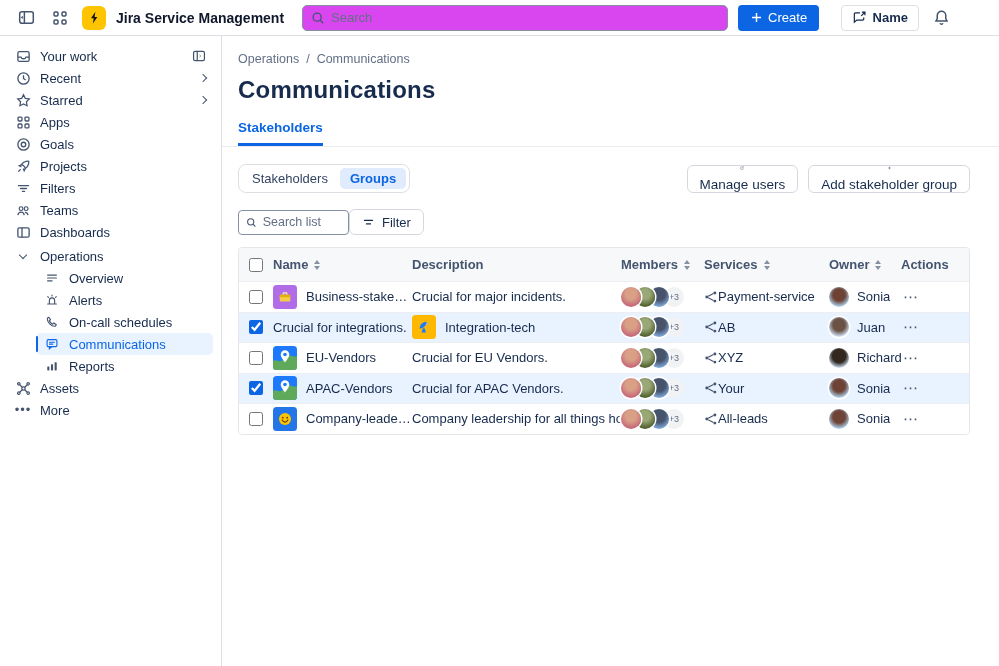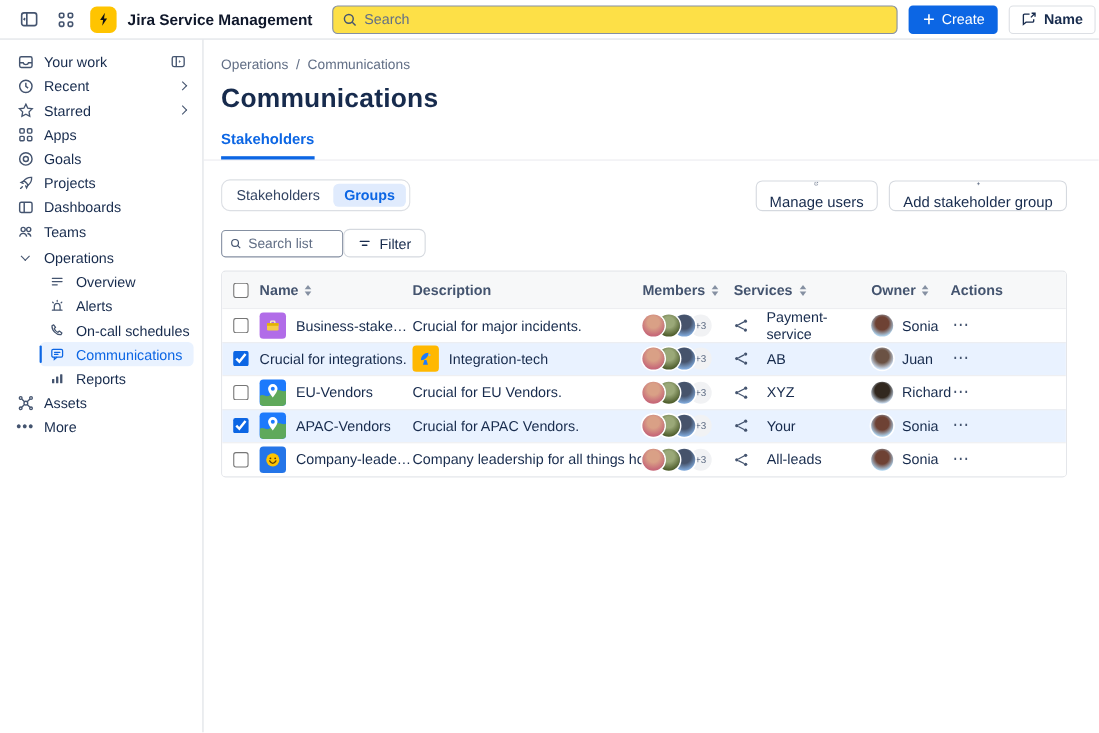--- a/index.html
+++ b/index.html
@@ -7,35 +7,35 @@
     font-family: "Liberation Sans", sans-serif; color:#172B4D; }
 
   
   .topbar { height:36px; display:flex; align-items:center; gap:10px;
     padding:0 12px 0 14px; border-bottom:1px solid #DCDFE4; background:#fff; }
   .tb-icon-btn { width:24px; height:24px; display:flex; align-items:center; justify-content:center;
     border:none; background:none; border-radius:4px; cursor:pointer; flex:none; }
   .logo-sq { width:24px; height:24px; border-radius:6px; background:#FFC400;
     display:flex; align-items:center; justify-content:center; flex:none; }
   .app-title { font-size:14px; font-weight:700; color:#0f172a; white-space:nowrap; margin-right:8px; }
-  .gsearch { flex:none; width:514px; height:26px; border:1px solid #8590A2; border-radius:5px;
-    display:flex; align-items:center; gap:6px; padding:0 8px; background:#fde047; }
+  .gsearch { flex:none; width:426px; height:26px; border:1px solid #8590A2; border-radius:5px;
+    display:flex; align-items:center; gap:6px; padding:0 8px; background:#d946ef; }
   .gsearch input { border:none; outline:none; flex:1; font-size:13px; color:#172B4D;
     font-family:"Liberation Sans",sans-serif; background:transparent; }
   .gsearch input::placeholder { color:#626F86; }
   .create-btn { height:26px; background:#0C66E4; color:#fff; border:none; border-radius:4px;
     font-size:13px; font-weight:400; padding:0 12px; display:flex; align-items:center; gap:5px; cursor:pointer; }
   .tb-right { margin-left:auto; display:flex; align-items:center; gap:10px; }
   .chat-btn { height:26px; border:1px solid #DCDFE4; background:#fff; border-radius:4px;
     font-size:13px; font-weight:600; color:#172B4D; padding:0 10px;
     display:flex; align-items:center; gap:6px; cursor:pointer; }
 
   
   .shell { display:flex; height:630px; }
-  .sidebar { width:185px; flex:none; border-right:1px solid #DCDFE4; padding:9px 8px; overflow:hidden; }
+  .sidebar { width:222px; flex:none; border-right:1px solid #DCDFE4; padding:9px 8px; overflow:hidden; }
   .main { flex:1; padding:10px 29px 0 16px; overflow:hidden; }
 
   
   .s-item { height:22px; display:flex; align-items:center; gap:9px; padding:0 7px;
     border-radius:5px; font-size:13px; color:#172B4D; cursor:pointer; white-space:nowrap; }
   .s-item .sic { width:16px; display:flex; justify-content:center; flex:none; }
   .s-item .trail { margin-left:auto; display:flex; align-items:center; }
   .s-children { margin-left:28px; }
   .s-children .s-item { padding-left:8px; }
   .s-item.selected { background:#E9F2FF; color:#0C66E4; position:relative; }
@@ -101,21 +101,21 @@
   .av { width:20px; height:20px; border-radius:50%; flex:none; box-shadow:0 0 0 1.5px #fff; }
   .av + .av { margin-left:-6px; }
   .av-m1 { background: radial-gradient(circle at 50% 35%, #d9a086 32%, #c76a79 72%); z-index:3; position:relative; }
   .av-m2 { background: radial-gradient(circle at 50% 35%, #9aa878 30%, #51602f 74%); z-index:2; position:relative; }
   .av-m3 { background: radial-gradient(circle at 50% 35%, #46536b 38%, #7ea7d8 76%); z-index:1; position:relative; }
   .av.plus { background:#F1F2F4; box-shadow:none; display:flex; align-items:center; justify-content:center;
     font-size:9px; color:#626F86; margin-left:-5px; z-index:0; position:relative; cursor:pointer; }
   .av-sonia   { background: radial-gradient(circle at 50% 40%, #6e4234 38%, #aed3ee 74%); }
   .av-juan    { background: radial-gradient(circle at 50% 40%, #6b5244 38%, #cfe1f5 74%); }
   .av-richard { background: radial-gradient(circle at 50% 40%, #32281f 42%, #cfe1f5 76%); }
-  .c-service { gap:16px; }
+  .c-service { gap:0; }
   .c-owner .av { margin-right:8px; }
   .more { border:none; background:none; font-size:15px; letter-spacing:1px; color:#44546F;
     cursor:pointer; padding:0 2px; line-height:10px; }
   svg { display:block; }
 </style>
 </head>
 <body>
 
 <header class="topbar">
   <button class="tb-icon-btn">
@@ -242,36 +242,44 @@
       <span class="sic">
         <svg width="15" height="15" viewBox="0 0 16 16" fill="none" stroke="#44546F" stroke-width="1.3">
             <path d="M13.6 2.4c-3.2-.2-6 1.2-7.8 3.7l1.8.7 1.6 1.6.7 1.8c2.5-1.8 3.9-4.6 3.7-7.8z"></path>
             <path d="M5.8 6.1L3.4 7.3l2 .9M9.9 10.2l-1.2 2.4-.9-2M4.6 11.4l-1.7 1.7" stroke-linecap="round"></path>
           </svg>
       </span>
       <span>Projects</span>
     </div>
     <div class="s-item">
       <span class="sic">
-        <svg width="15" height="15" viewBox="0 0 16 16" fill="none" stroke="#44546F" stroke-width="1.4">
-            <rect x="2" y="3" width="12" height="10" rx="1.6"></rect>
-            <path d="M6.4 3v10"></path>
-          </svg>
-      </span>
-      <span>Dashboards</span>
+        <svg width="15" height="15" viewBox="0 0 16 16" stroke="#44546F" stroke-width="1.4" stroke-linecap="round">
+            <path d="M2.6 5h10.8M4.8 8h6.4M6.8 11h2.4"></path>
+          </svg>
+      </span>
+      <span>Filters</span>
     </div>
     <div class="s-item">
       <span class="sic">
         <svg width="15" height="15" viewBox="0 0 16 16" fill="none" stroke="#44546F" stroke-width="1.3">
             <circle cx="5.4" cy="6" r="2"></circle>
             <circle cx="10.8" cy="6" r="2"></circle>
             <path d="M2 13c.3-2 1.6-3.2 3.4-3.2S8.5 11 8.8 13M9.5 9.9c1.7 0 3 1.1 3.3 3.1"></path>
           </svg>
       </span>
       <span>Teams</span>
+    </div>
+    <div class="s-item">
+      <span class="sic">
+        <svg width="15" height="15" viewBox="0 0 16 16" fill="none" stroke="#44546F" stroke-width="1.4">
+            <rect x="2" y="3" width="12" height="10" rx="1.6"></rect>
+            <path d="M6.4 3v10"></path>
+          </svg>
+      </span>
+      <span>Dashboards</span>
     </div>
 
     <div class="s-item" style="margin-top:2px;">
       <span class="sic">
           <i class="chev down"></i>
         </span>
       <span>Operations</span>
     </div>
     <div class="s-children">
       <div class="s-item">

